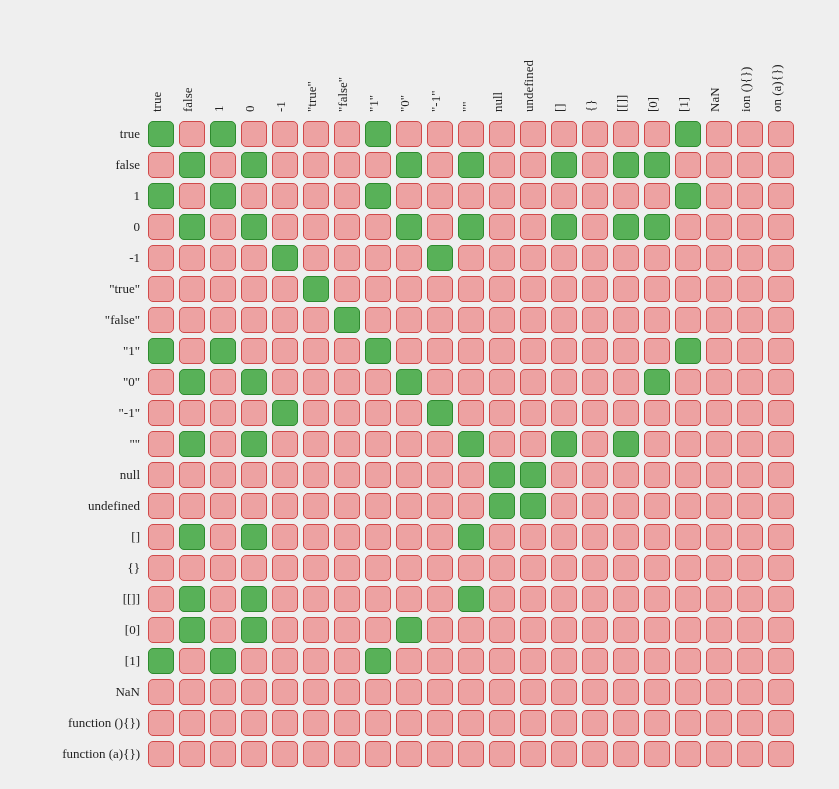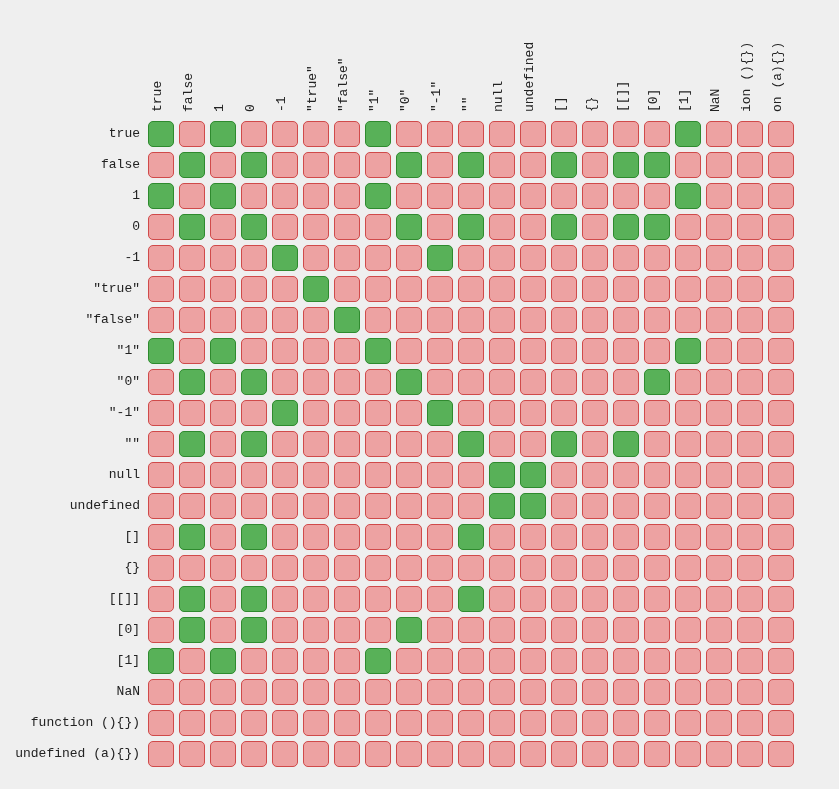--- a/index.html
+++ b/index.html
@@ -10,20 +10,21 @@
     font-size: 13px;
     color: #222;
     width: 839px;
     height: 789px;
     overflow: hidden;
   }
   .wrap {
     position: relative;
     width: 823px;
     height: 789px;
+    font-family: Liberation Serif, serif;
   }
   .grid {
     position: absolute;
     left: 145px;
     top: 118px;
   }
   .row {
     display: flex;
     flex-direction: row;
     height: 31.5px;
@@ -568,21 +569,21 @@
         <div class="cell f"></div>
         <div class="cell f"></div>
         <div class="cell f"></div>
         <div class="cell f"></div>
         <div class="cell f"></div>
         <div class="cell f"></div>
         <div class="cell f"></div>
         <div class="cell f"></div>
       </div>
       <div class="row" style="position: relative; height: 31px;">
-        <div class="row-label">undefined (a){})</div>
+        <div class="row-label">function (a){})</div>
         <div class="cell f"></div>
         <div class="cell f"></div>
         <div class="cell f"></div>
         <div class="cell f"></div>
         <div class="cell f"></div>
         <div class="cell f"></div>
         <div class="cell f"></div>
         <div class="cell f"></div>
         <div class="cell f"></div>
         <div class="cell f"></div>

